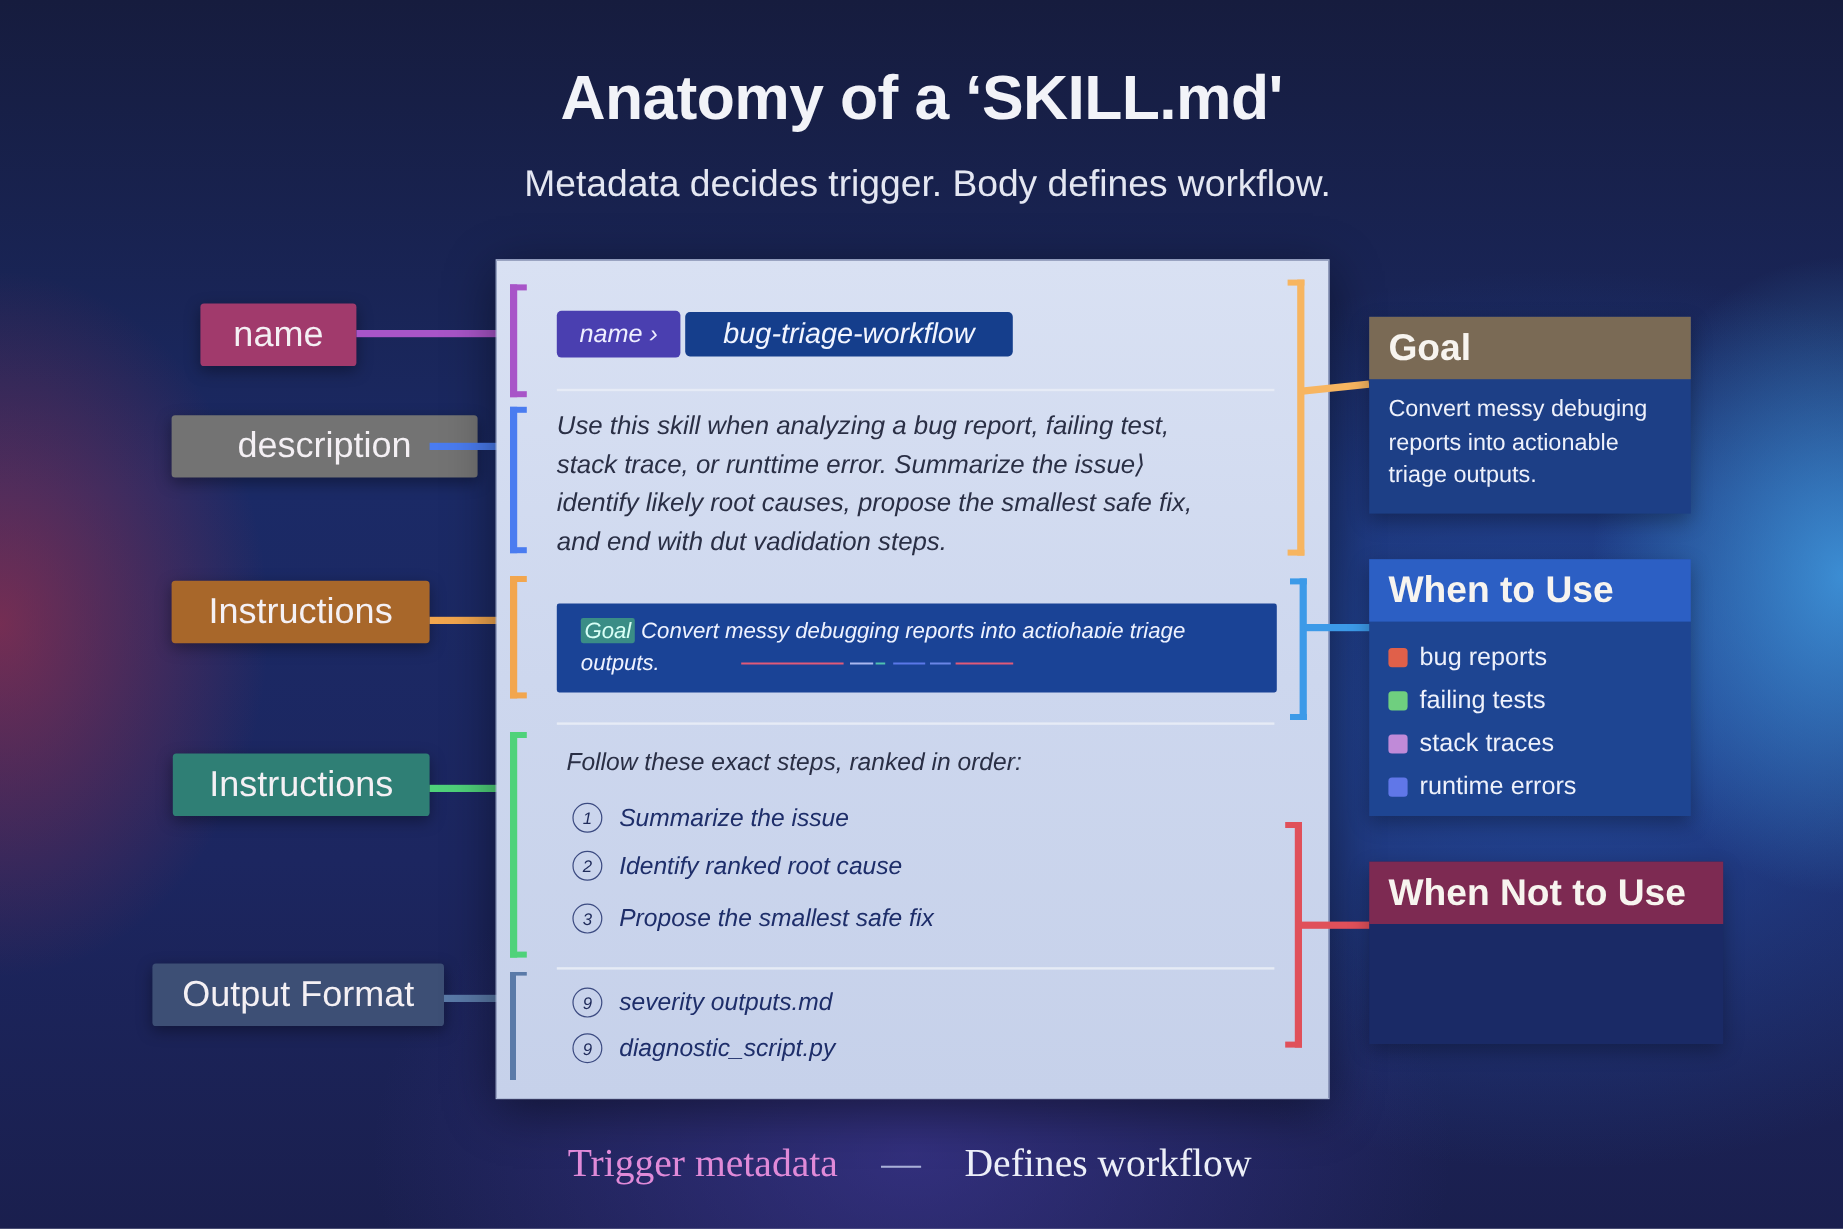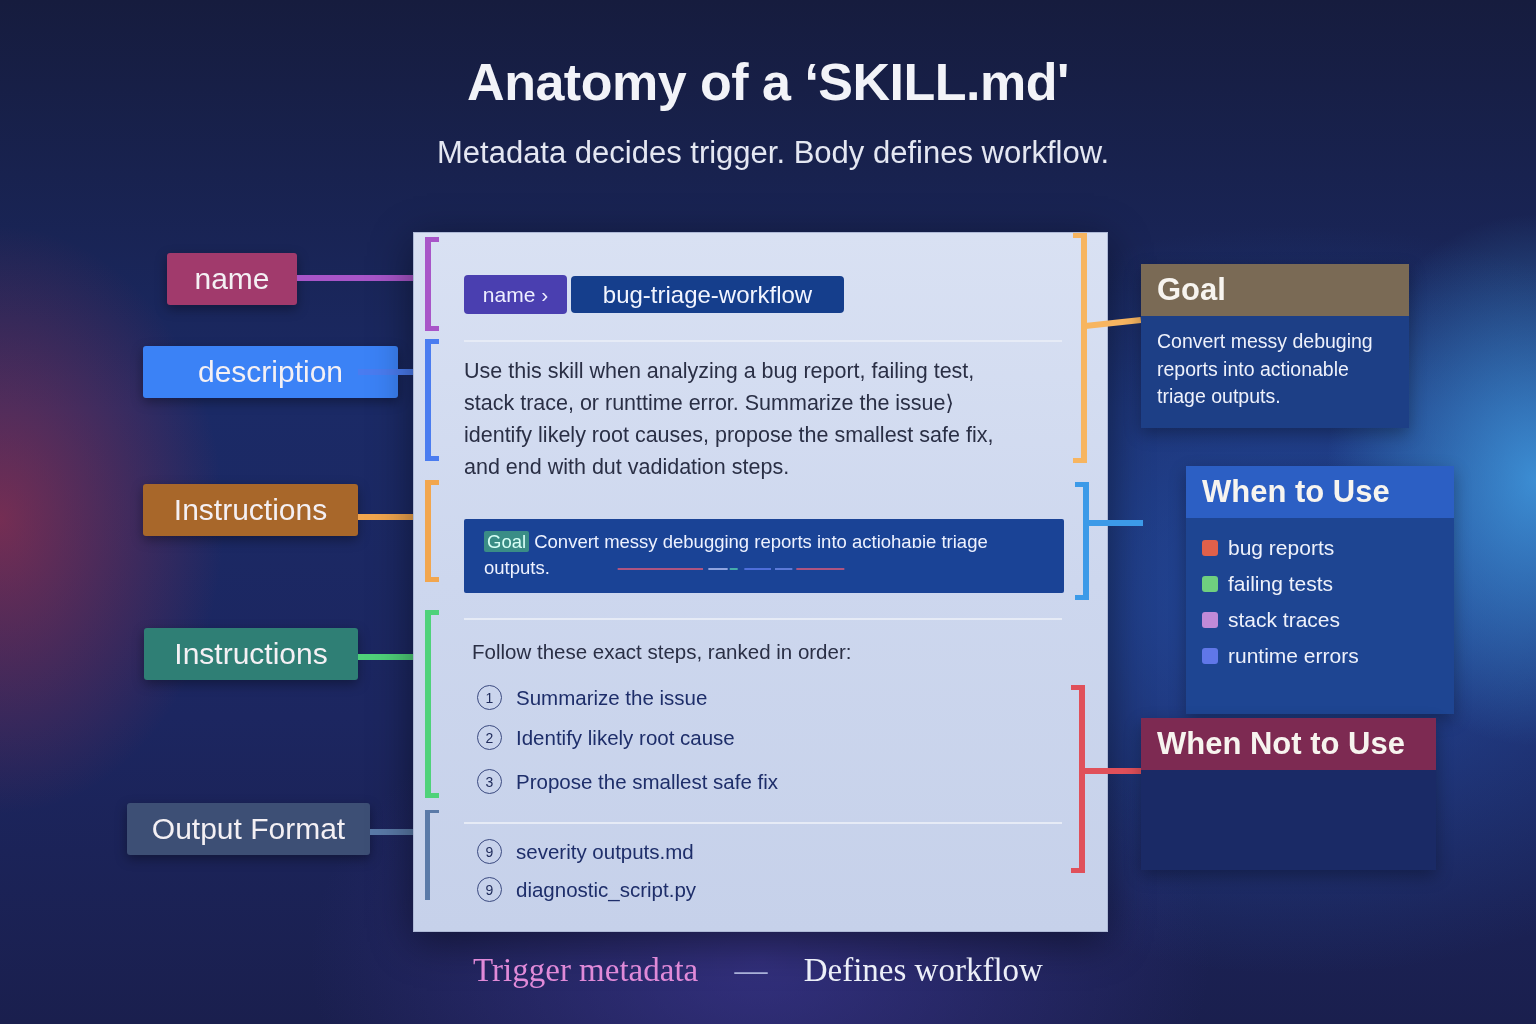--- a/index.html
+++ b/index.html
@@ -31,24 +31,25 @@
     font-size: 30px; color: #f4f0f4; font-weight: normal;
     box-shadow: 0 4px 12px rgba(0,0,0,0.35);
   }
   .connector { position: absolute; height: 6px; }
   
   .bracket { position: absolute; width: 14px; border-style: solid; }
   .bracket.left { border-width: 5px 0 5px 6px; }
   .bracket.right { border-width: 5px 6px 5px 0; }
   
   .doc {
-    position: absolute; left: 413px; top: 232px; width: 695px; height: 700px;
+    position: absolute; left: 413px; top: 216px; width: 695px; height: 700px;
     background: linear-gradient(180deg, #d9e1f3 0%, #cdd7ee 50%, #c6d1ea 100%);
     border: 1px solid #aeb9d6;
     box-shadow: 0 10px 40px rgba(0,0,0,0.45);
+    font-style: italic;
   }
   .divider { position: absolute; left: 50px; right: 45px; height: 2px; background: #e6ebf6; }
   .chip-name {
     position: absolute; left: 50px; top: 42px; height: 39px; width: 103px;
     background: #4a3fb0; border-radius: 4px; color: #eef; font-size: 21px;
     display: flex; align-items: center; justify-content: center;
   }
   .chip-value {
     position: absolute; left: 157px; top: 43px; height: 37px; width: 273px;
     background: #153e8c; border-radius: 4px; color: #f2f5ff; font-size: 24px;
@@ -96,21 +97,21 @@
 <body>
 
 <div class="title">Anatomy of a ‘SKILL.md'</div>
 <div class="subtitle">Metadata decides trigger. Body defines workflow.</div>
 
 <div class="llabel" style="left:167px;top:253px;width:130px;background:#a13a6c;">
     <span>name</span>
   </div>
 <div class="connector" style="left:297px;top:275px;width:128px;background:#a855c8;"></div>
 
-<div class="llabel" style="left:143px;top:346px;width:255px;background:#3b82f6;">
+<div class="llabel" style="left:143px;top:346px;width:255px;background:#737373;">
     <span>description</span>
   </div>
 <div class="connector" style="left:358px;top:369px;width:67px;background:#4a7cf0;"></div>
 
 <div class="llabel" style="left:143px;top:484px;width:215px;background:#a8672a;">
     <span>Instructions</span>
   </div>
 <div class="connector" style="left:358px;top:514px;width:67px;background:#f2a64e;"></div>
 
 <div class="llabel" style="left:144px;top:628px;width:214px;background:#2f7f75;">
@@ -149,21 +150,21 @@
   </div>
   <div class="divider" style="top:385px;"></div>
 
   <div class="steps-intro">Follow these exact steps, ranked in order:</div>
   <div class="step" style="top:452px;">
     <span class="num">1</span>
     <span>Summarize the issue</span>
   </div>
   <div class="step" style="top:492px;">
     <span class="num">2</span>
-    <span>Identify likely root cause</span>
+    <span>Identify ranked root cause</span>
   </div>
   <div class="step" style="top:536px;">
     <span class="num">3</span>
     <span>Propose the smallest safe fix</span>
   </div>
   <div class="divider" style="top:589px;"></div>
 
   <div class="step" style="top:606px;">
     <span class="num">9</span>
     <span>severity outputs.md</span>
@@ -193,21 +194,21 @@
   <div class="rhead" style="background:#7a6a55;">
     <span>Goal</span>
   </div>
   <div class="rbody" style="font-size:19.5px;line-height:27.5px;color:#eef1fb;">
     <div>Convert messy debuging</div>
     <div>reports into actionable</div>
     <div>triage outputs.</div>
   </div>
 </div>
 
-<div class="rpanel" style="left:1141px;top:466px;width:268px;height:248px;background:#1e4592;margin-left:45px;">
+<div class="rpanel" style="left:1141px;top:466px;width:268px;height:214px;background:#1e4592;">
   <div class="rhead" style="background:#2c5fc4;">
     <span>When to Use</span>
   </div>
   <div class="rbody" style="padding-top:12px;text-align:right;">
     <div class="ritem">
         <span class="sq" style="background:#e0604a;"></span>
         <span>bug reports</span>
       </div>
     <div class="ritem">
         <span class="sq" style="background:#6fcf7f;"></span>

